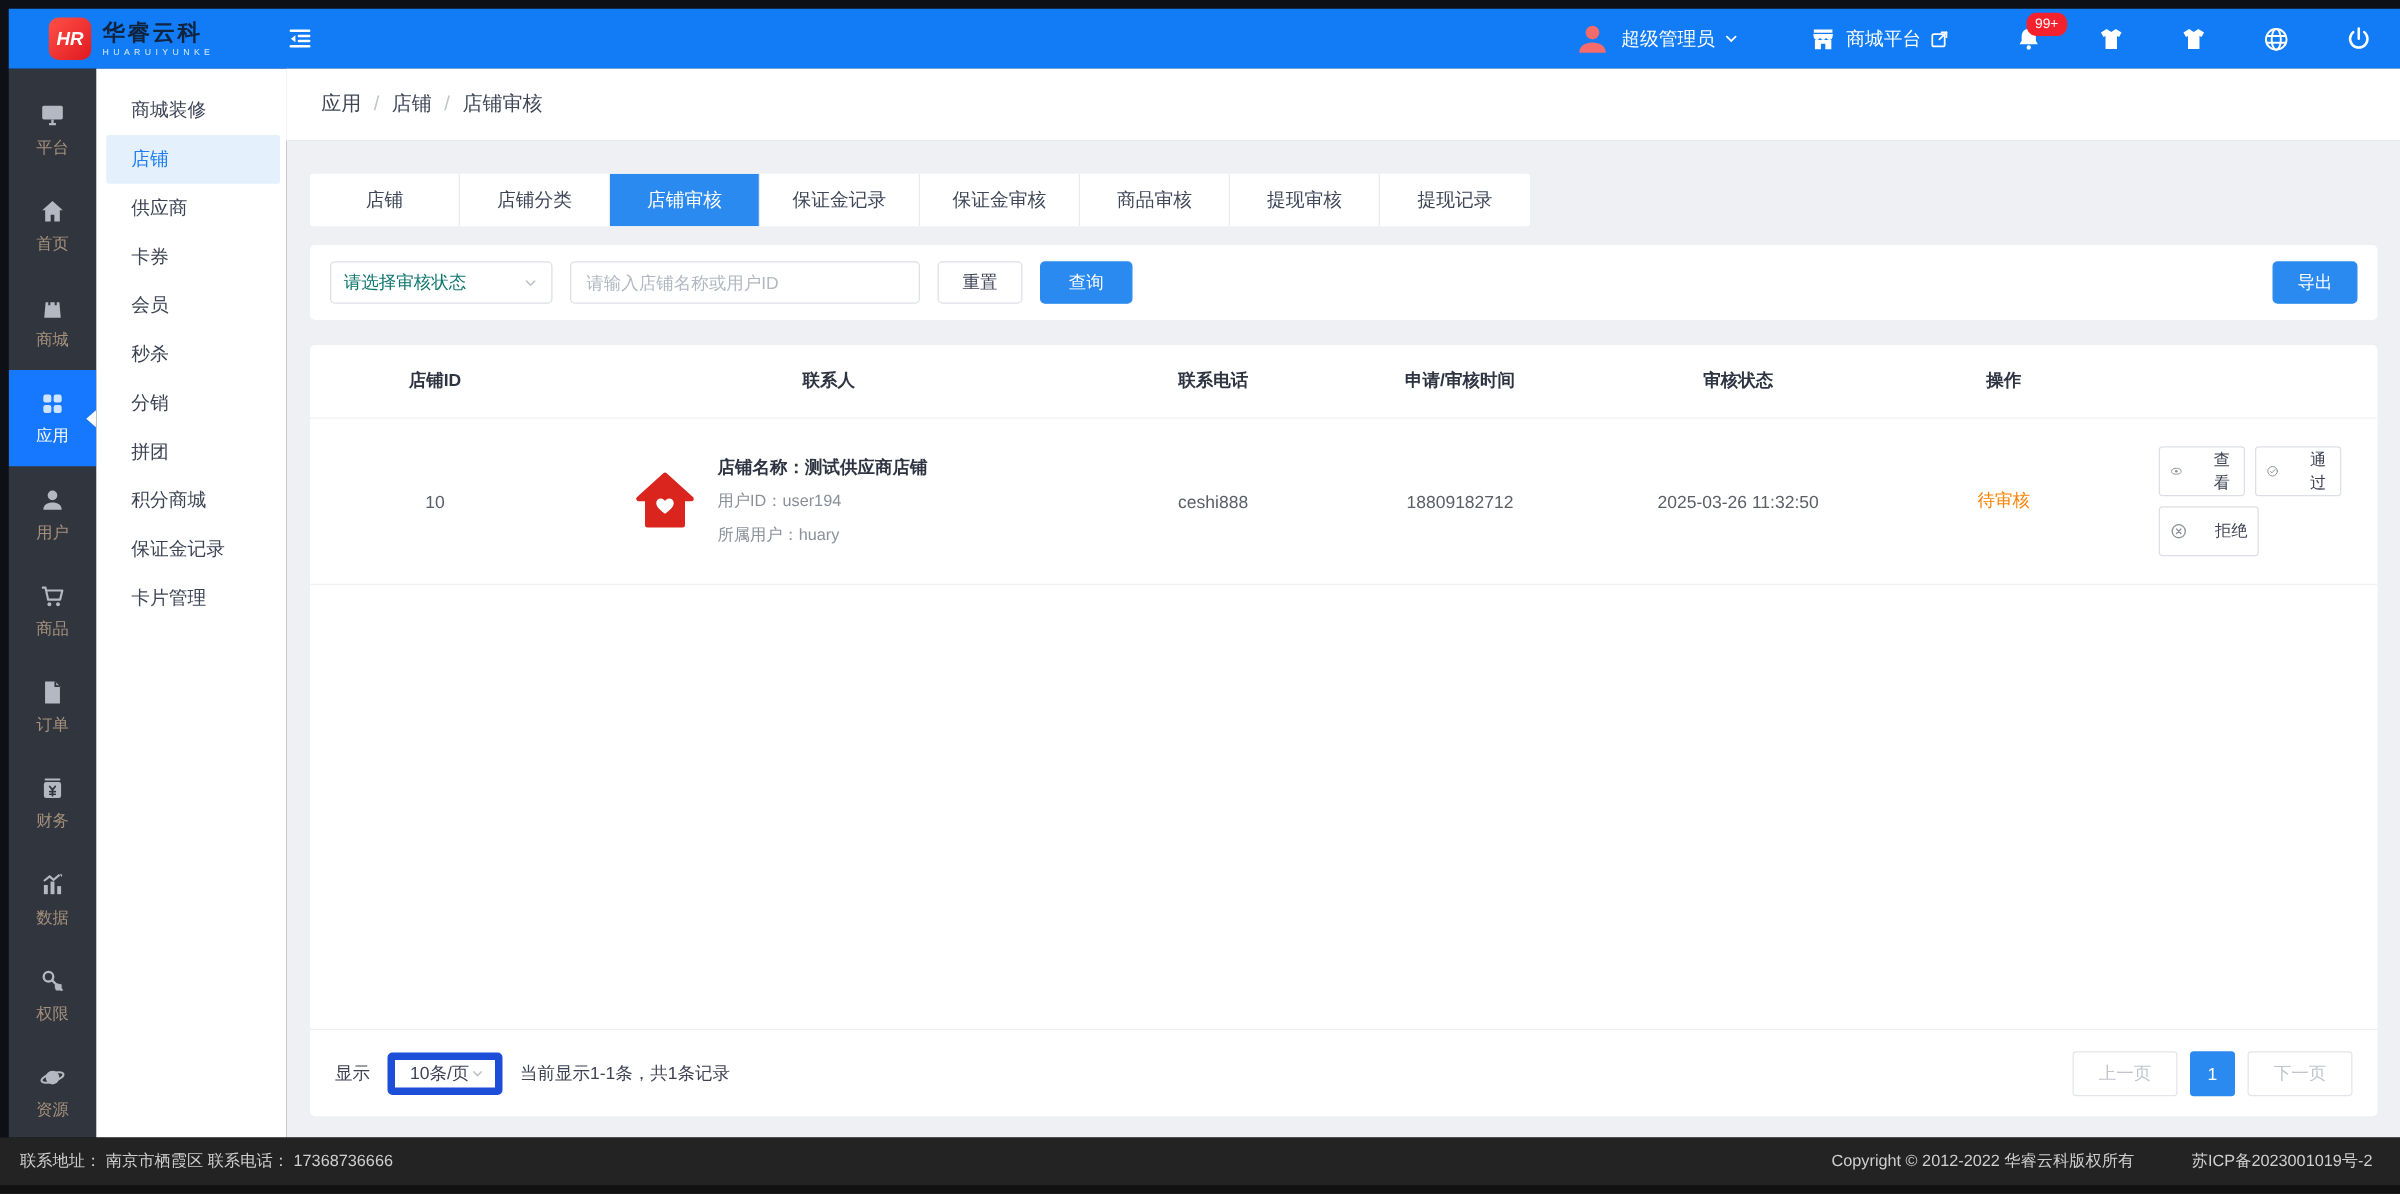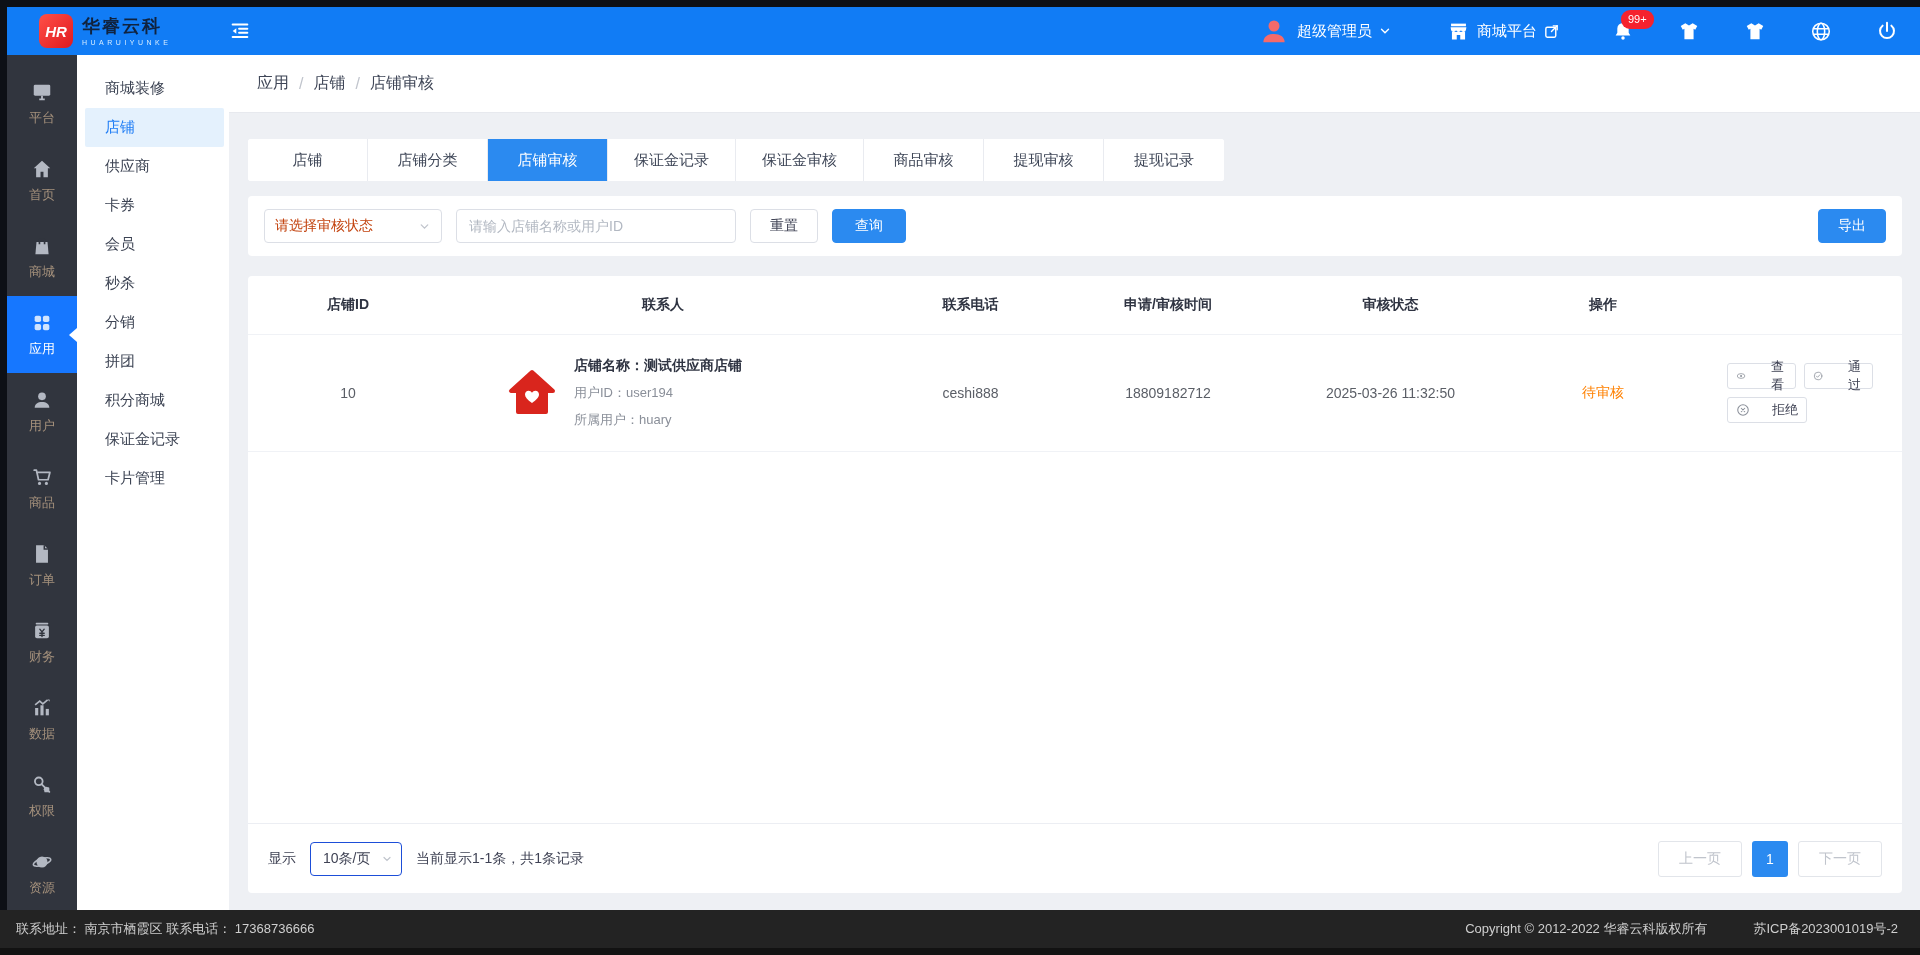--- a/index.html
+++ b/index.html
@@ -56,21 +56,21 @@
 
   .tabs { display:flex; align-self:flex-start; background:#fff; border-radius:3px; overflow:hidden; flex:0 0 auto; }
   .tab { height:42px; display:flex; align-items:center; justify-content:center; padding:0 26px; min-width:120px;
     font-size:15px; color:#3e4657; border-right:1px solid #e9ebf0; cursor:pointer; background:#fff; }
   .tab:last-child { border-right:none;text-align:center; }
   .tab.active { background:#2b8af0; color:#fff; }
 
   .filterbar { margin-top:15px; height:60px; background:#fff; border-radius:4px; display:flex; align-items:center;
     padding:0 16px; flex:0 0 auto; }
   .sel { width:178px; height:34px; border:1px solid #dcdfe6; border-radius:4px; display:flex; align-items:center;
-    padding:0 10px; font-size:14px; color:#c2410c; cursor:pointer; background:#fff; }
+    padding:0 10px; font-size:14px; color:#0f766e; cursor:pointer; background:#fff; }
   .sel .sel-txt { flex:1; }
   .f-input { width:280px; height:34px; border:1px solid #dcdfe6; border-radius:4px; margin-left:14px; padding:0 12px;
     font-size:14px; color:#3f4254; outline:none; }
   .f-input::placeholder { color:#b2b8c2; }
   .btn { height:34px; border-radius:4px; border:1px solid #dcdfe6; background:#fff; color:#3f4254; font-size:14px;
     padding:0 19px; cursor:pointer; font-family:inherit; }
   .btn-reset { margin-left:14px; }
   .btn-primary { background:#2b8af0; border-color:#2b8af0; color:#fff; }
   .btn-query { margin-left:14px; padding:0 22px; }
   .spacer { flex:1; }
@@ -80,29 +80,29 @@
   .thead { height:58px; font-size:14px; font-weight:bold; color:#2f3442; text-align:center; flex:0 0 auto; }
   .trow { border-top:1px solid #f0f2f6; border-bottom:1px solid #f0f2f6; padding:22px 0; font-size:14px;
     color:#5a5e66; text-align:center; flex:0 0 auto; }
   .cell-info { display:flex; align-items:center; text-align:left; padding-left:58px; }
   .shop-lines { margin-left:16px; }
   .shop-line1 { font-size:14px; font-weight:bold; color:#2f3442; }
   .shop-line2 { font-size:13px; color:#8a8f99; margin-top:9px; }
   .status-pending { color:#ff8000; }
   .ops { width:146px; margin:0 auto; display:flex; flex-direction:column; gap:8px; }
   .ops-row { display:flex; gap:8px; }
-  .op-btn { height:26px; min-width:66px; border:1px solid #dcdfe6; border-radius:3px; background:#fff; color:#3f4254;
+  .op-btn { height:40px; min-width:66px; border:1px solid #dcdfe6; border-radius:3px; background:#fff; color:#3f4254;
     font-size:13px; display:flex; align-items:center; justify-content:center; gap:22px; cursor:pointer; padding:0 8px;
     font-family:inherit; }
   .op-btn svg { color:#8a8f99; }
   .tfill { flex:1 1 auto; }
 
   .pager { border-top:1px solid #eceef3; height:70px; display:flex; align-items:center; padding:0 20px; flex:0 0 auto;
     font-size:14px; color:#3f4254; }
-  .psize { width:92px; height:34px; border:1px solid #1d4ed8; border-radius:4px; display:flex; align-items:center;
+  .psize { width:92px; height:34px; border:6px solid #1d4ed8; border-radius:4px; display:flex; align-items:center;
     padding:0 8px 0 12px; margin:0 14px; color:#3f4254; cursor:pointer; background:#fff; }
   .psize .sel-txt { flex:1; font-size:14px; }
   .pg-btn { height:36px; padding:0 20px; border:1px solid #e2e5ea; border-radius:3px; background:#fff; color:#c0c4cc;
     font-size:14px; cursor:default; font-family:inherit; }
   .pg-cur { width:36px; height:36px; margin:0 10px; border-radius:3px; background:#2b8af0; color:#fff; font-size:14px;
     display:flex; align-items:center; justify-content:center; cursor:pointer; }
 
   
   .footer { height:38px; background:#232323; display:flex; align-items:center; color:#cfcfcf; font-size:13px;
     padding:0 16px 0 16px; flex:0 0 auto; margin-left:-7px; }

